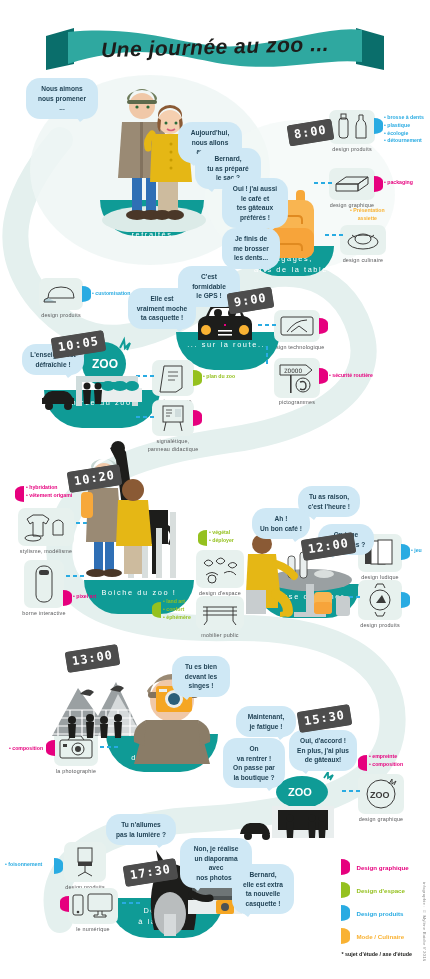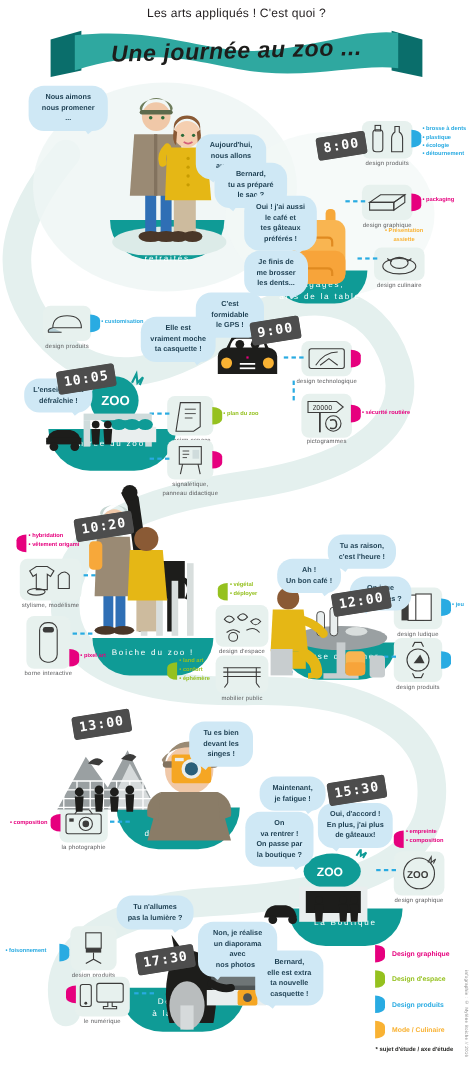--- a/index.html
+++ b/index.html
@@ -101,21 +101,20 @@
 <div id="board">
 
   <svg class="bg-layer" viewBox="0 0 430 979" preserveAspectRatio="none">
     <path d="M60,140 C10,200 0,250 40,300 C90,360 150,340 210,300 C280,255 340,270 360,330
              C382,396 300,430 230,440 C150,452 70,470 60,540 C50,612 140,630 230,628
              C330,626 400,660 392,730 C384,800 280,815 190,820 C110,825 40,860 60,920" fill="none" stroke="#e4f0ee" stroke-width="26" stroke-linecap="round"></path>
     <ellipse cx="150" cy="170" rx="120" ry="95" fill="#eef6f4" opacity=".85"></ellipse>
     <ellipse cx="300" cy="195" rx="95" ry="75" fill="#f2f8f7" opacity=".7"></ellipse>
   </svg>
 
-  <div class="header-title">Les arts appliqués ! C'est quoi ?</div>
 
   <div class="banner-wrap">
     <svg viewBox="0 0 350 48" width="350" height="48">
       <path d="M6,12 L34,4 L34,40 L6,46 Z" fill="#0a6e6b"></path>
       <path d="M316,4 L344,12 L344,46 L316,40 Z" fill="#0a6e6b"></path>
       <path d="M28,8 C110,0 150,26 200,22 C250,18 290,2 322,6 L322,38 C290,34 250,46 200,42 C150,38 110,14 28,40 Z" fill="#2fa8a0"></path>
     </svg>
     <div class="banner-text">Une journée au zoo ...</div>
   </div>
 
@@ -274,20 +273,23 @@
     <path d="M17,16 q2,-8 6,-8 h20 q4,0 6,8 Z" fill="#ffffff"></path>
     <circle cx="26" cy="13" r="4" fill="#1d1d1b"></circle>
       <circle cx="40" cy="13" r="4" fill="#1d1d1b"></circle>
     <circle cx="14" cy="30" r="5" fill="#f9b233"></circle>
       <circle cx="52" cy="30" r="5" fill="#f9b233"></circle>
     <rect x="26" y="30" width="14" height="1.6" fill="#ffffff"></rect>
     <rect x="26" y="34" width="14" height="1.6" fill="#ffffff"></rect>
     <rect x="32" y="24" width="2" height="2" fill="#e6007e"></rect>
   </svg>
 
+  <div class="hill" style="left:176px; top:332px; width:104px; height:38px;">
+    <span style="white-space:pre-line">... sur la route...</span>
+  </div>
 
   <div class="card" style="left:39px; top:278px; width:44px; height:32px;">
     <svg width="38" height="24">
       <path d="M6,16 q0,-11 13,-11 q13,0 13,11 Z" fill="none" stroke="#3c3c3b" stroke-width="1"></path>
       <path d="M6,16 q-5,1 -4,4 h12" fill="#b5cfd6" stroke="#3c3c3b" stroke-width="1"></path>
     </svg>
   </div>
   <div class="card-label" style="left:61px; top:312px;">design produits</div>
   <div class="tagdot right" style="left:82px; top:286px; background:#29abe2;"></div>
   <div class="tagtext" style="left:92px; top:290px; color:#29abe2;">• <span>customisation</span></div>
@@ -648,23 +650,20 @@
       <path d="M46,50 h8 l-1,16 h-6 Z" fill="#1d1d1b"></path>
     <circle cx="72" cy="46" r="3.5" fill="#1d1d1b"></circle>
       <path d="M68,50 h8 l-1,16 h-6 Z" fill="#1d1d1b"></path>
     <circle cx="82" cy="46" r="3.5" fill="#1d1d1b"></circle>
       <path d="M78,50 h8 l-1,16 h-6 Z" fill="#1d1d1b"></path>
     <path d="M0,62 q2,-10 10,-11 h10 q8,1 10,11 Z" fill="#1d1d1b"></path>
     <circle cx="8" cy="64" r="4" fill="#1d1d1b"></circle>
       <circle cx="26" cy="64" r="4" fill="#1d1d1b"></circle>
   </svg>
 
-  <div class="hill" style="left:262px; top:826px; width:104px; height:34px;">
-    <span style="white-space:pre-line">La Boutique</span>
-  </div>
 
   <div class="tagdot left" style="left:358px; top:755px; background:#e6007e;"></div>
   <div class="tagtext" style="left:369px; top:753px; color:#e6007e;">
     <div>• <span>empreinte</span></div>
     <div>• <span>composition</span></div>
   </div>
   <div class="card" style="left:358px; top:774px; width:46px; height:40px;">
     <svg width="40" height="34">
       <circle cx="20" cy="17" r="14" fill="none" stroke="#3c3c3b" stroke-width="1"></circle>
       <text x="9" y="21" font-size="9" font-weight="bold" fill="#3c3c3b" font-family="Liberation Sans, sans-serif">ZOO</text>

